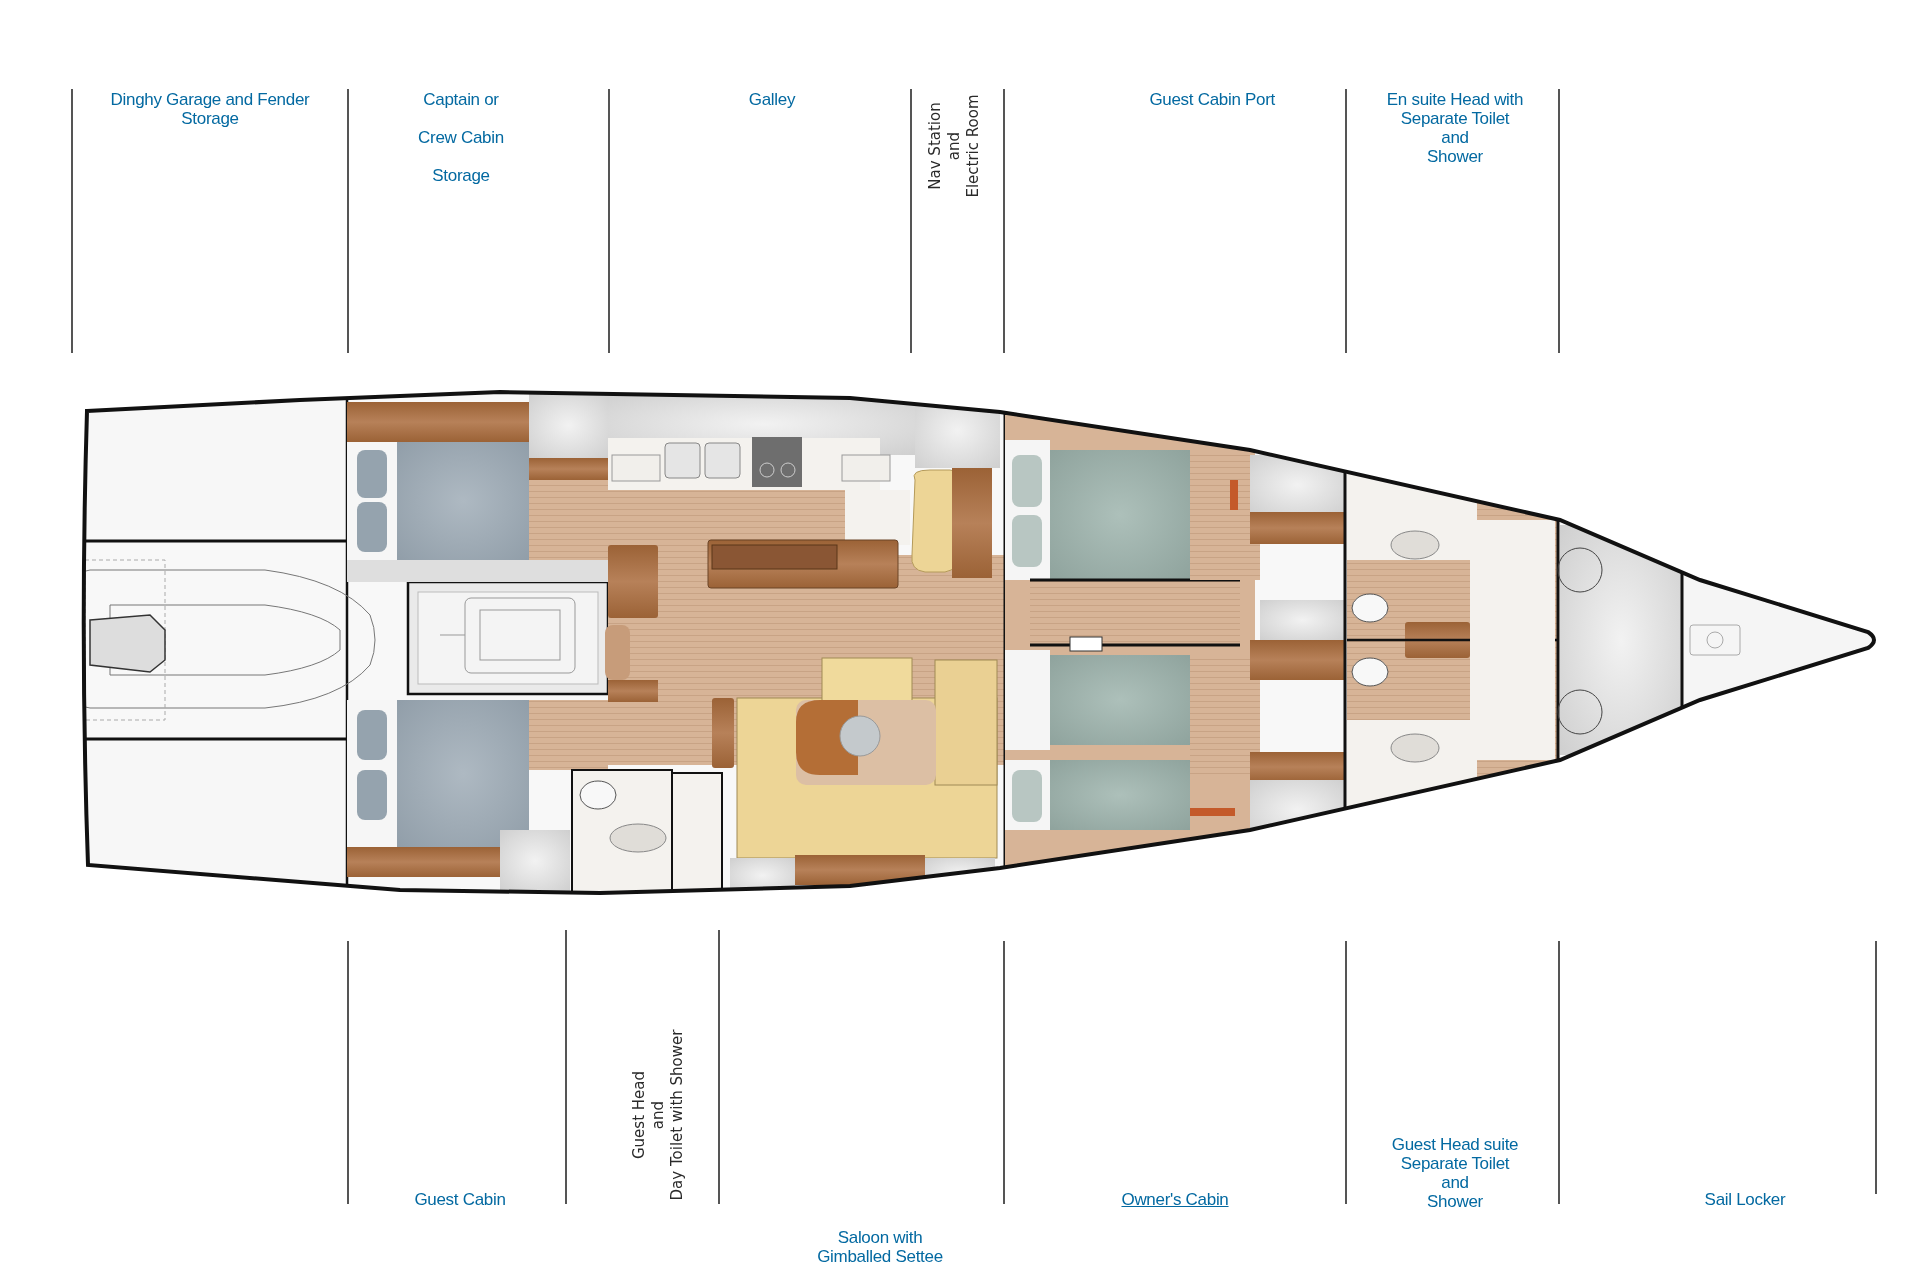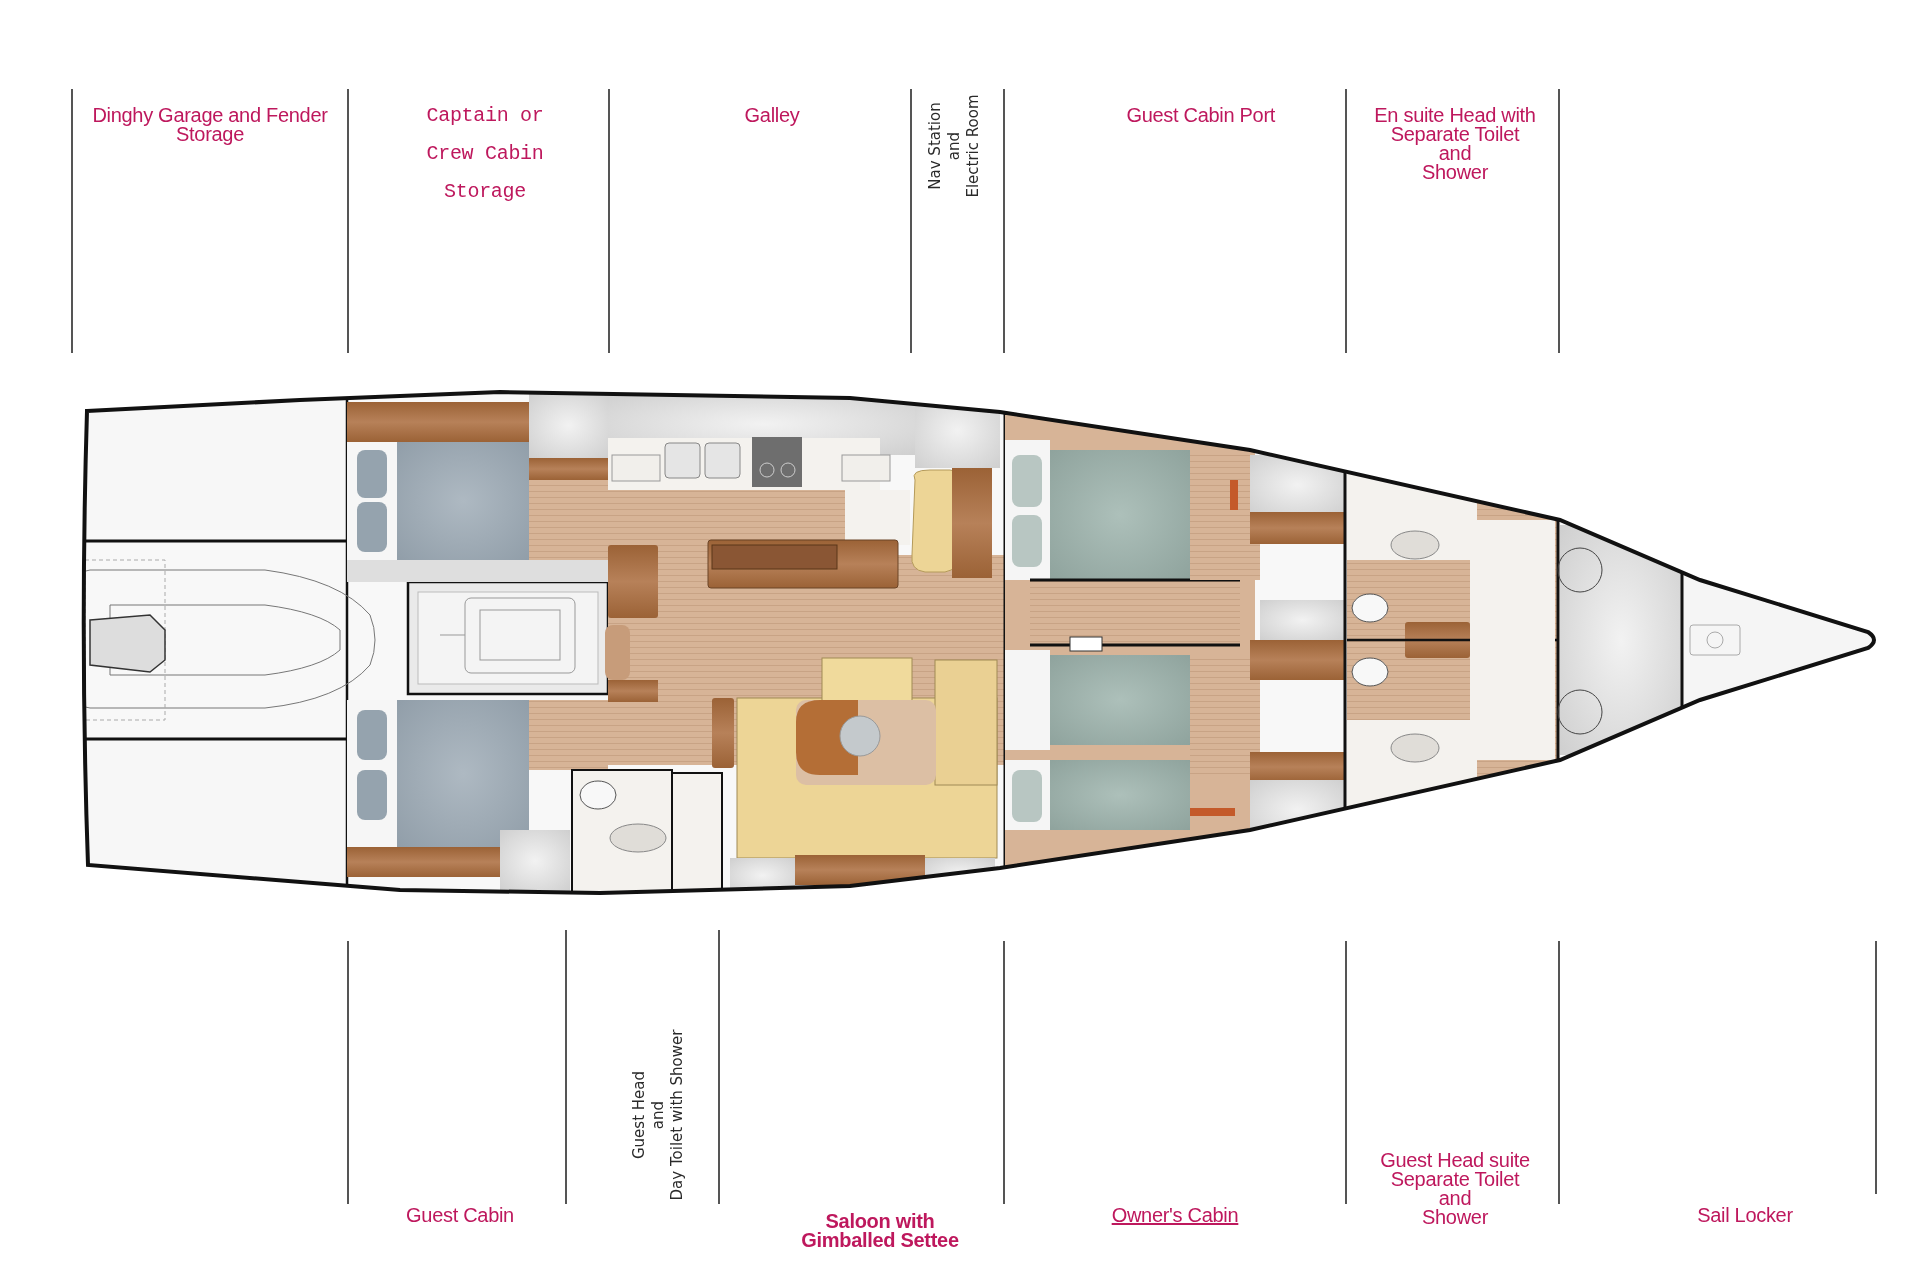--- a/index.html
+++ b/index.html
@@ -1,36 +1,36 @@
 <!DOCTYPE html>
 <html><head>
 <meta charset="utf-8">
 <style>
   html,body{margin:0;padding:0;background:#ffffff;}
   body{width:1920px;height:1280px;position:relative;overflow:hidden;font-family:"Liberation Sans",sans-serif;color:#222;}
-  .label{position:absolute;text-align:center;font-size:20px;line-height:19px;color:#be185d;white-space:pre-line;letter-spacing:-0.3px;margin-top:16px;}
+  .label{position:absolute;text-align:center;font-size:17px;line-height:19px;color:#0369a1;white-space:pre-line;letter-spacing:-0.3px;}
   .vlabel{position:absolute;font-family:"DejaVu Sans",sans-serif;font-size:15px;line-height:19px;color:#2a2a2a;text-align:center;white-space:pre-line;transform:rotate(-90deg);transform-origin:center center;}
   .divider{position:absolute;width:1.5px;background:#555;}
   .plan{position:absolute;left:0;top:0;}
 </style>
 </head>
 <body>
 
 <div>
   <div class="divider" style="left:71px;top:89px;height:264px;"></div>
   <div class="divider" style="left:347px;top:89px;height:264px;"></div>
   <div class="divider" style="left:608px;top:89px;height:264px;"></div>
   <div class="divider" style="left:910px;top:89px;height:264px;"></div>
   <div class="divider" style="left:1003px;top:89px;height:264px;"></div>
   <div class="divider" style="left:1345px;top:89px;height:264px;"></div>
   <div class="divider" style="left:1558px;top:89px;height:264px;"></div>
 
   <div class="label" style="left:80px;top:90px;width:260px;">Dinghy Garage and Fender
 Storage</div>
-  <div class="label" style="left:375px;top:90px;width:220px;font-family:Liberation Mono, monospace;">Captain or
+  <div class="label" style="left:351px;top:90px;width:220px;">Captain or
 
 Crew Cabin
 
 Storage</div>
   <div class="label" style="left:672px;top:90px;width:200px;">Galley</div>
   <div class="vlabel" style="left:876px;top:116px;width:160px;height:60px;">Nav Station
 and
 Electric Room</div>
   <div class="label" style="left:1075px;top:90px;width:200px;text-align:right;">Guest  Cabin  Port</div>
   <div class="label" style="left:1355px;top:90px;width:200px;">En suite  Head with
@@ -210,21 +210,21 @@
   <div class="divider" style="left:718px;top:930px;height:274px;"></div>
   <div class="divider" style="left:1003px;top:941px;height:263px;"></div>
   <div class="divider" style="left:1345px;top:941px;height:263px;"></div>
   <div class="divider" style="left:1558px;top:941px;height:263px;"></div>
   <div class="divider" style="left:1875px;top:941px;height:253px;"></div>
 
   <div class="label" style="left:360px;top:1190px;width:200px;">Guest  Cabin</div>
   <div class="vlabel" style="left:535px;top:1085px;width:250px;height:60px;">Guest Head
 and
 Day Toilet with Shower</div>
-  <div class="label" style="left:760px;top:1196px;width:240px;font-weight:bold;">Saloon with
+  <div class="label" style="left:760px;top:1228px;width:240px;">Saloon with
 Gimballed Settee</div>
   <div class="label" style="left:1075px;top:1190px;width:200px;text-decoration:underline;">Owner's Cabin</div>
   <div class="label" style="left:1355px;top:1135px;width:200px;">Guest Head suite
 Separate Toilet
 and
 Shower</div>
   <div class="label" style="left:1645px;top:1190px;width:200px;">Sail Locker</div>
 </div>
 
 </body></html>

